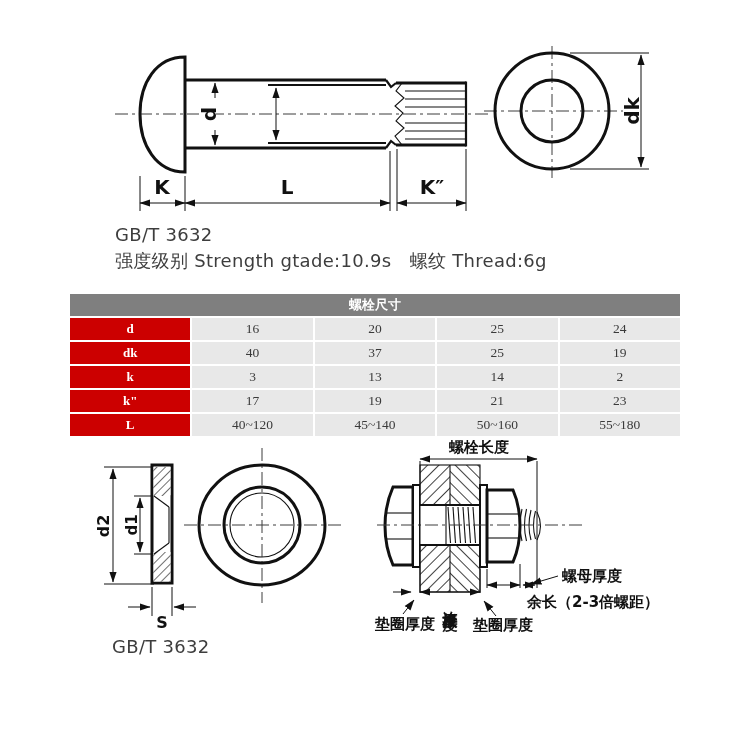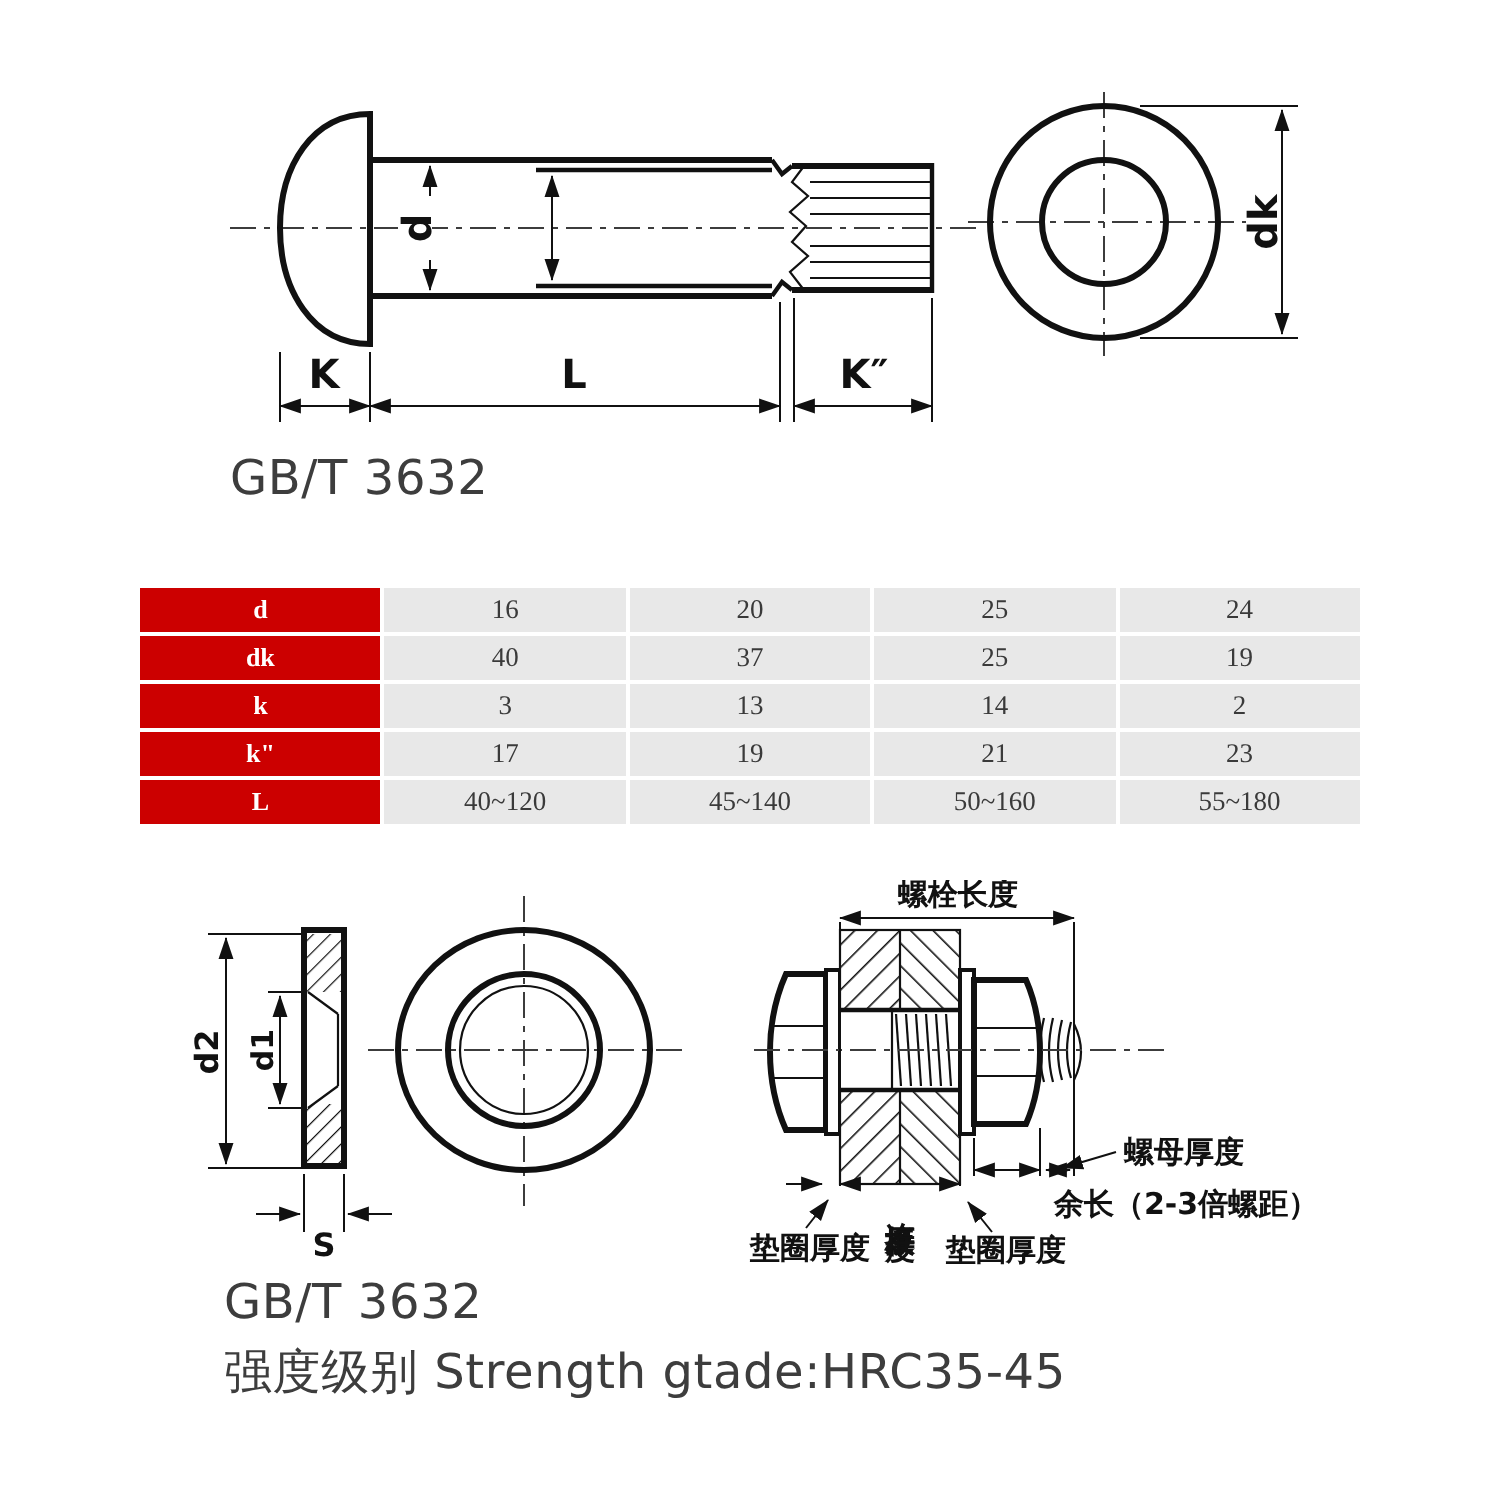--- a/index.html
+++ b/index.html
@@ -9,21 +9,21 @@
   .ol3{stroke:#111;stroke-width:3;fill:none;}
   .ol2{stroke:#111;stroke-width:2.2;fill:none;}
   .thin{stroke:#111;stroke-width:1.1;fill:none;}
   .dim{stroke:#111;stroke-width:1;fill:none;}
   .cl{stroke:#3c3c3c;stroke-width:1;fill:none;stroke-dasharray:13 4 3 4;}
   .wf{fill:#ffffff;}
   text.dimlab{font:bold 20px "DejaVu Sans",sans-serif;fill:#111;}
   text.dimlab-md{font:bold 16px "DejaVu Sans",sans-serif;fill:#111;}
   text.dimlab-sm{font:bold 15px "DejaVu Sans",sans-serif;fill:#111;}
   
-  .spec{color:#3d3d3d;font-size:24px;line-height:1.45;letter-spacing:.3px;}
+  .spec{color:#3d3d3d;font-size:18px;line-height:1.45;letter-spacing:.3px;}
   
   table.dims{border-collapse:separate;border-spacing:2px;width:614px;background:#ffffff;table-layout:fixed;}
   table.dims th.hdr{background:#7f7f7f;color:#fff;font:bold 13px "DejaVu Sans",sans-serif;height:20px;text-align:center;}
   table.dims td{height:20px;text-align:center;vertical-align:middle;}
   table.dims td.lbl{background:#cc0000;color:#fff;font:bold 13px "Liberation Serif",serif;}
   table.dims td.val{background:#e8e8e8;color:#3a3a3a;font:13.5px "Liberation Serif",serif;margin-left:16px;}
   
   .vlabel{writing-mode:vertical-rl;text-orientation:upright;font:bold 15px "DejaVu Sans",sans-serif;color:#111;letter-spacing:1px;}
 </style>
 </head>
@@ -91,25 +91,29 @@
       <line class="dim" x1="470" y1="23" x2="549" y2="23"></line>
       <line class="dim" x1="470" y1="139" x2="549" y2="139"></line>
       <line class="dim" x1="541" y1="25" x2="541" y2="137" marker-start="url(#arr)" marker-end="url(#arr)"></line>
       <text class="dimlab" transform="translate(531,81) rotate(-90)" text-anchor="middle" dy=".38em">dk</text>
     </g>
   </g>
 </svg>
 
 <div class="abs spec" style="left:115px;top:222px;">
   <div>GB/T 3632</div>
+  <div>强度级别 Strength gtade:10.9s　螺纹 Thread:6g</div>
 </div>
 
 <div class="abs" style="left:68px;top:292px;">
   <table class="dims">
     <tbody>
+        <tr>
+      <th class="hdr" colspan="5">螺栓尺寸</th>
+    </tr>
     <tr>
       <td class="lbl">d</td>
       <td class="val">16</td>
       <td class="val">20</td>
       <td class="val">25</td>
       <td class="val">24</td>
     </tr>
     <tr>
       <td class="lbl">dk</td>
       <td class="val">40</td>
@@ -256,14 +260,13 @@
       <line class="dim" x1="406" y1="176" x2="394" y2="161" marker-end="url(#arr)"></line>
       <text class="dimlab-sm" x="413" y="190" text-anchor="middle">垫圈厚度</text>
     </g>
   </g>
 </svg>
 
 <div class="abs vlabel" style="left:440px;top:599px;">连接板厚度</div>
 
 <div class="abs spec" style="left:112px;top:634px;">
   <div>GB/T 3632</div>
-  <div>强度级别 Strength gtade:HRC35-45</div>
 </div>
 
 </body></html>

